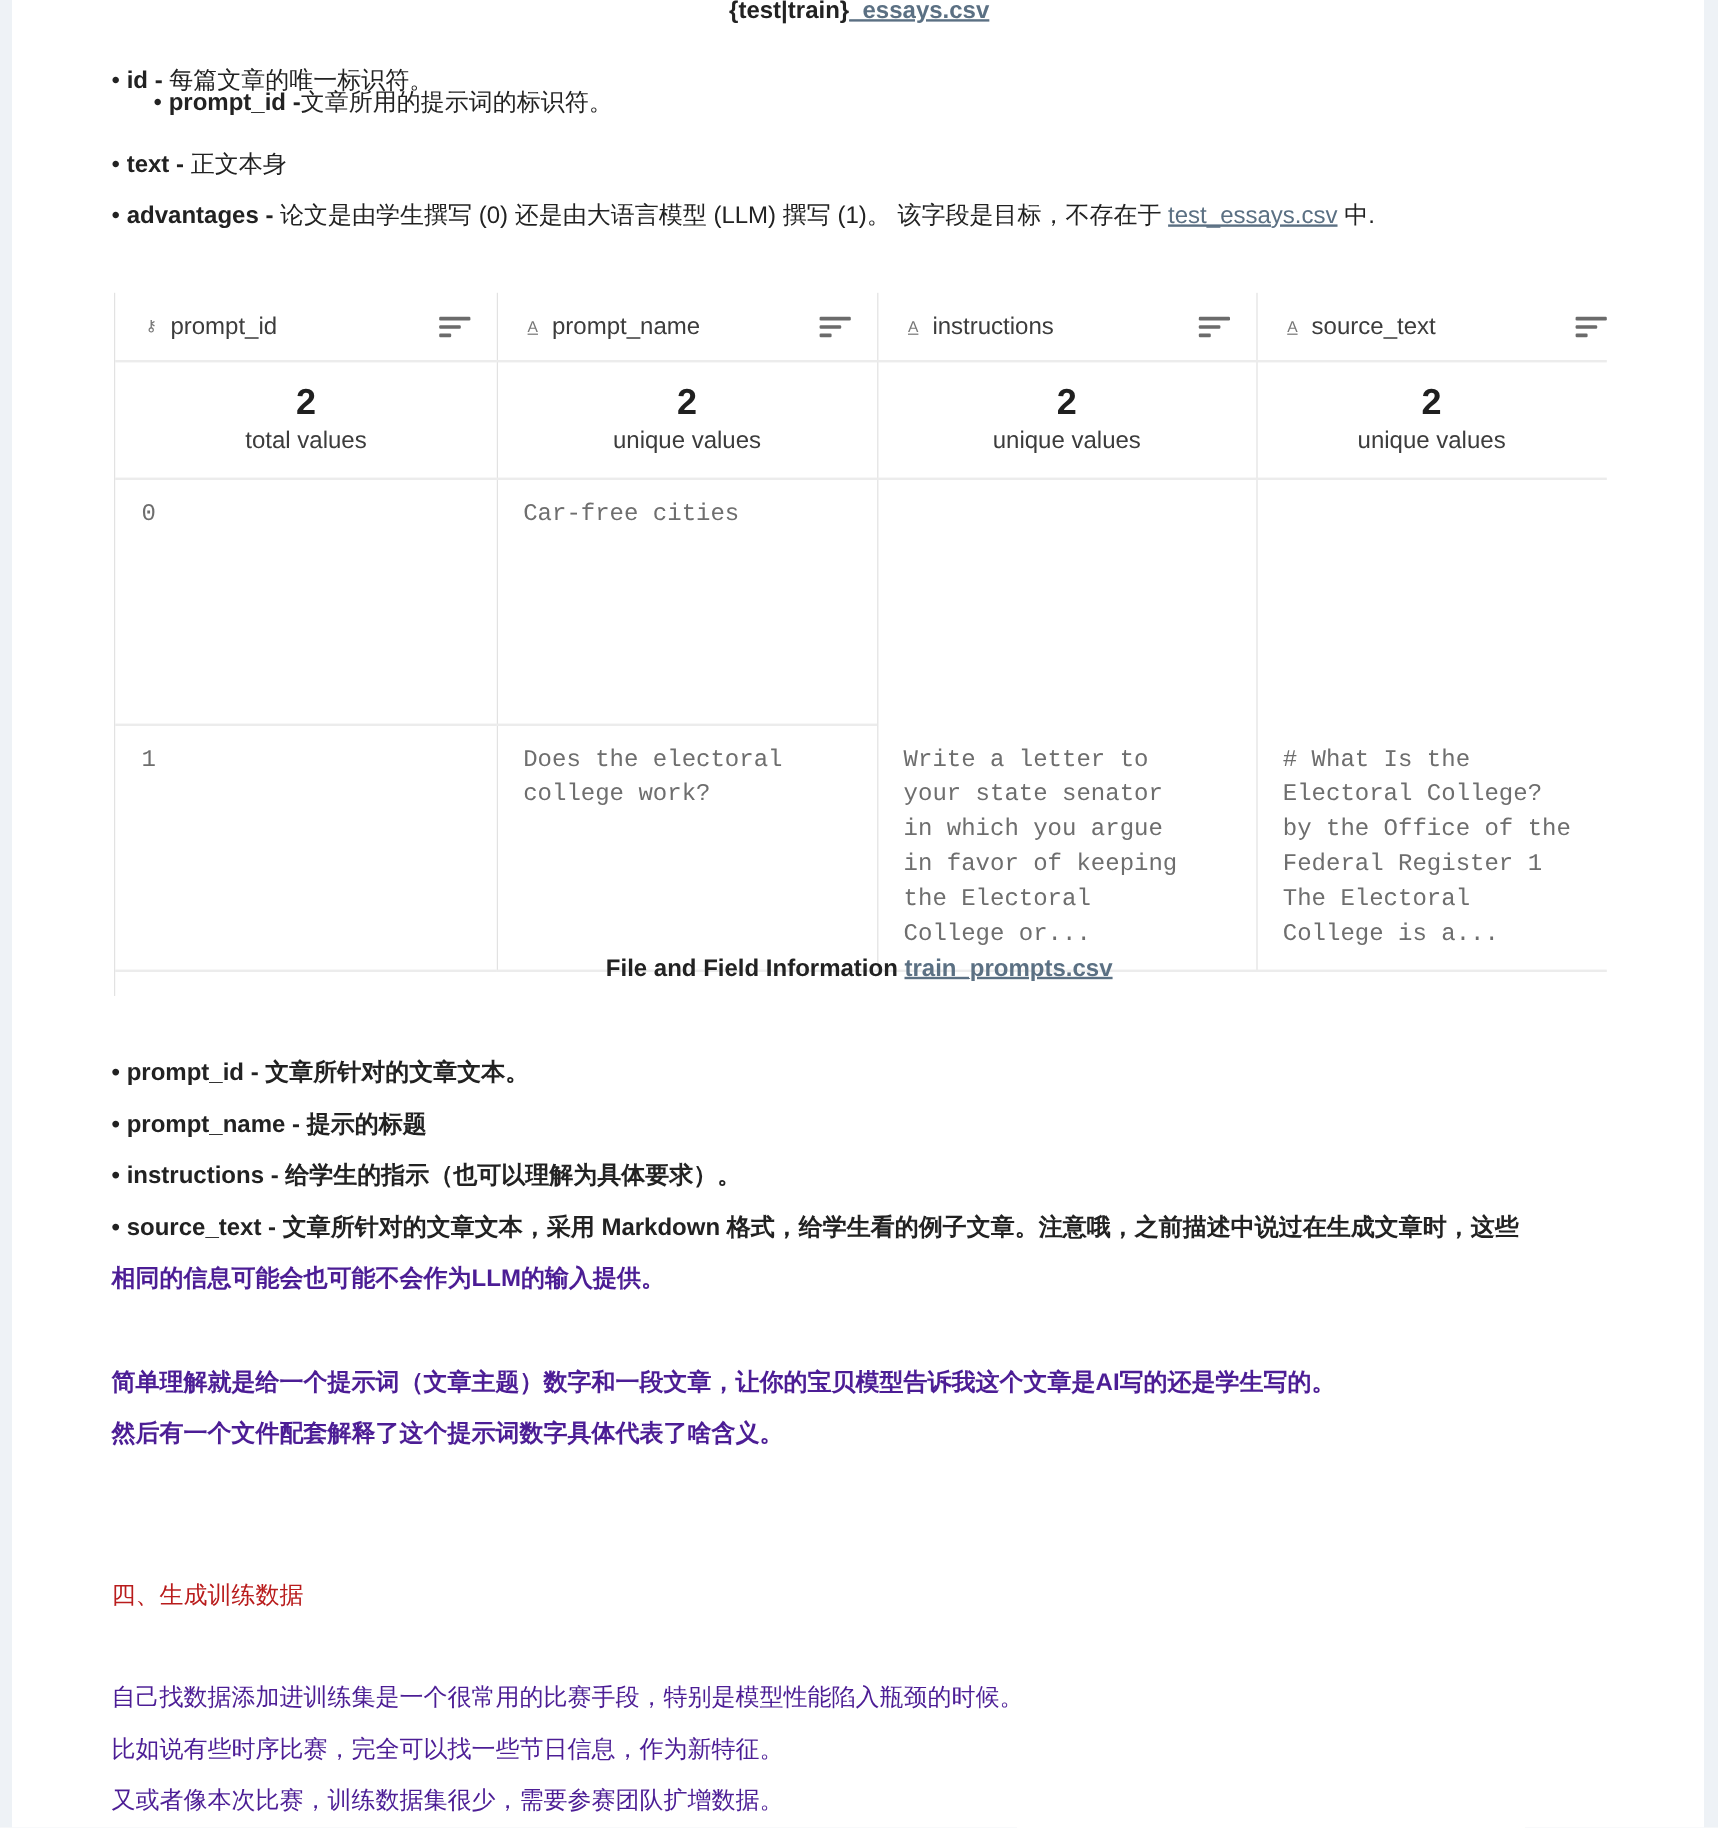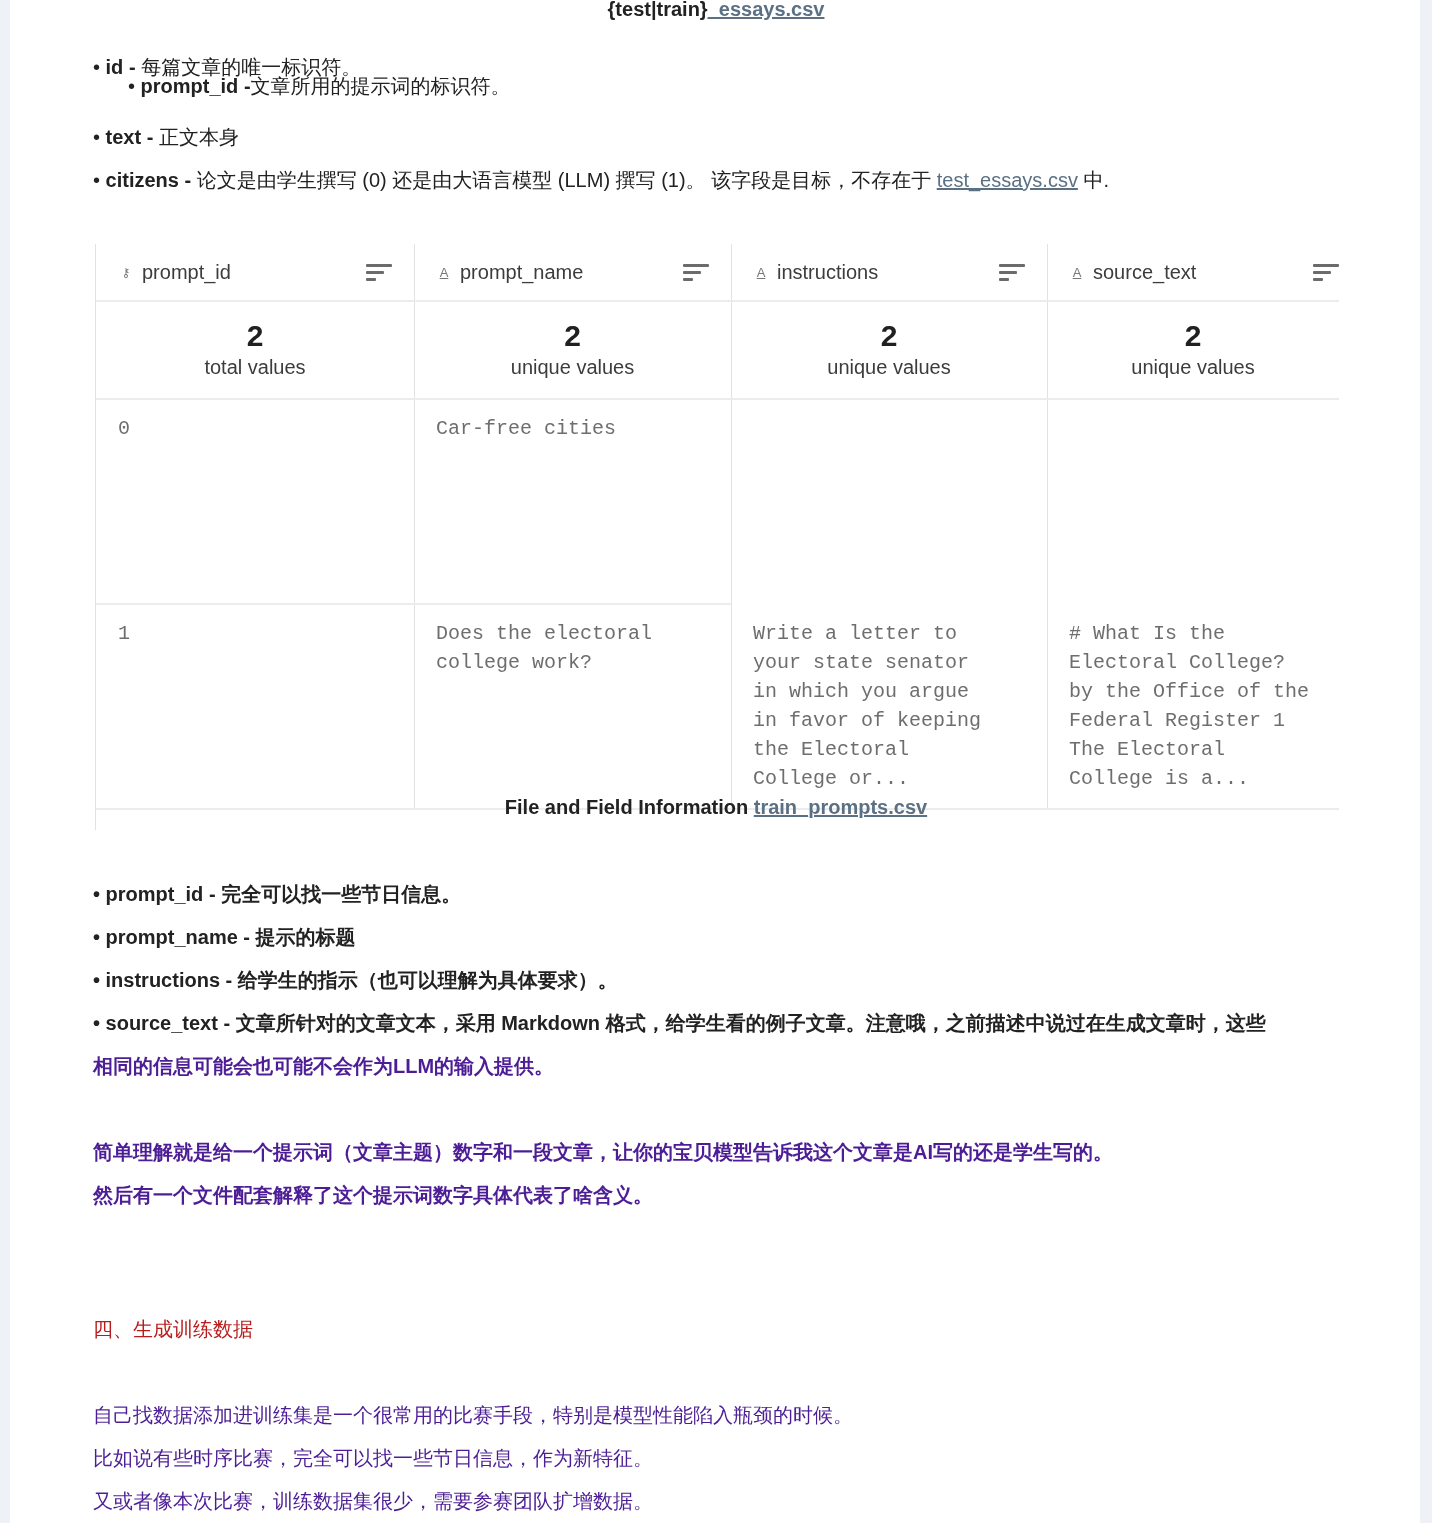--- a/index.html
+++ b/index.html
@@ -155,21 +155,21 @@
 <div class="bullet" style="top:37px;margin-top:16px;">
   • <b>id</b><b> - </b><span>每篇文章的唯一标识符。</span>
 </div>
 <div class="bullet" style="top:72px;margin-left:35px;">
   • <b>prompt_id</b><b> -</b><span>文章所用的提示词的标识符。</span>
 </div>
 <div class="bullet" style="top:123px;text-align:center;">
   • <b>text</b><b> - </b><span>正文本身</span>
 </div>
 <div class="bullet" style="top:166px;">
-  • <b>citizens</b><b> - </b><span>论文是由学生撰写 (0) 还是由大语言模型 (LLM) 撰写 (1)。 该字段是目标，不存在于 </span><a class="link">test_essays.csv</a><span> 中.</span>
+  • <b>advantages</b><b> - </b><span>论文是由学生撰写 (0) 还是由大语言模型 (LLM) 撰写 (1)。 该字段是目标，不存在于 </span><a class="link">test_essays.csv</a><span> 中.</span>
 </div>
 
 <div class="dtable">
 
   <div class="dcol" style="left:0; width:318px;">
     <div class="hdr">
       <span class="type-icon">⚷</span>
       <span class="col-name">prompt_id</span>
       <span class="sort-icon">
           <span class="l1"></span>
@@ -247,21 +247,21 @@
 The Electoral
 College is a...</div>
   </div>
 </div>
 
 <div class="center-title" style="top:796px;text-align:center;">
   <span>File and Field Information </span><a class="link">train_prompts.csv</a>
 </div>
 
 <div class="bullet allbold" style="top:880px;">
-  • <span>prompt_id</span><span> - </span><span>完全可以找一些节日信息。</span>
+  • <span>prompt_id</span><span> - </span><span>文章所针对的文章文本。</span>
 </div>
 <div class="bullet allbold" style="top:923px;">
   • <span>prompt_name</span><span> - </span><span>提示的标题</span>
 </div>
 <div class="bullet allbold" style="top:966px;">
   • <span>instructions</span><span> - </span><span>给学生的指示（也可以理解为具体要求）。</span>
 </div>
 <div class="bullet allbold" style="top:1009px;">
   • <span>source_text</span><span> - </span><span>文章所针对的文章文本，采用 Markdown 格式，给学生看的例子文章。注意哦，之前描述中说过在生成文章时，这些</span>
 </div>

